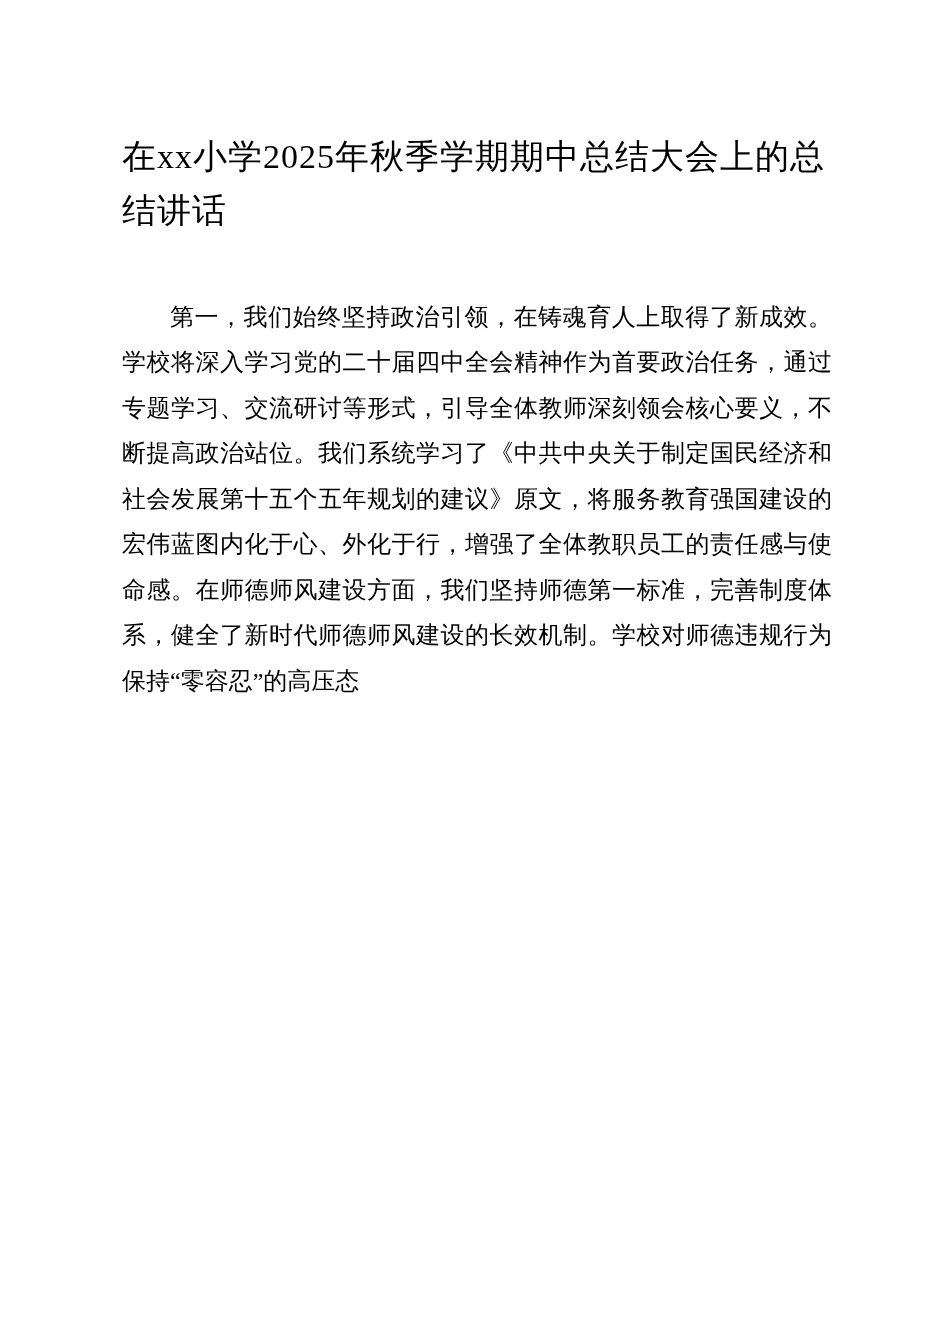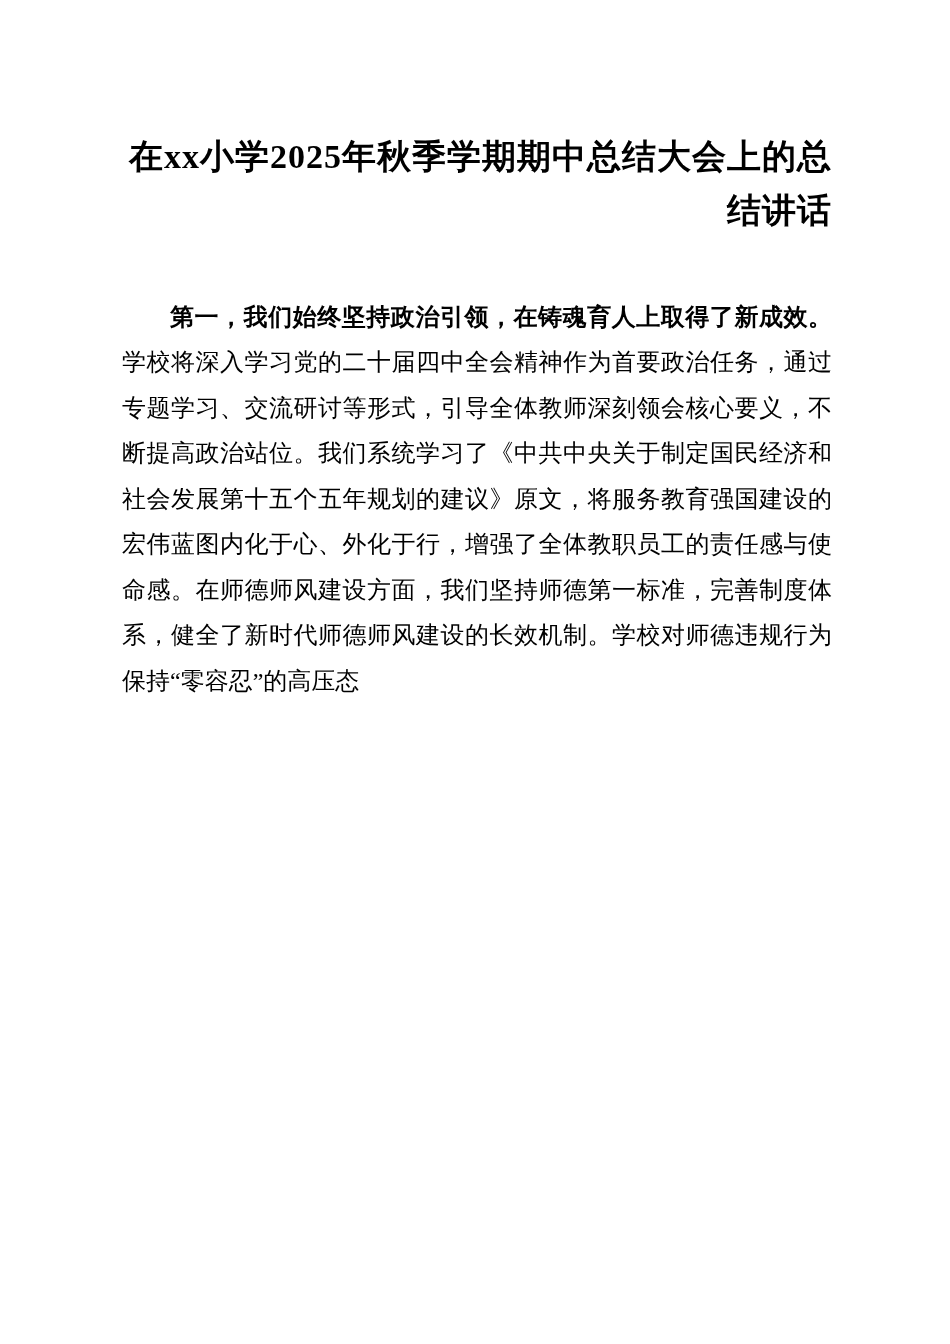--- a/index.html
+++ b/index.html
@@ -12,37 +12,37 @@
     position: relative;
     width: 950px;
     height: 1344px;
     margin: 0 auto;
     background: #ffffff;
     padding: 130px 118px 0 122px;
     overflow: hidden;
   }
   .doc-title {
     font-size: 34px;
-    font-weight: bold;
-    text-align: right;
+    font-weight: normal;
+    text-align: left;
     line-height: 1.6;
     letter-spacing: 1px;
     margin-bottom: 56px;
   }
   .doc-body p.para {
     font-size: 24px;
     line-height: 45.5px;
     text-align: justify;
     word-break: break-all;
   }
   .doc-body p.para.indent {
     text-indent: 2em;
   }
   .doc-body p.para strong {
-    font-weight: bold;
+    font-weight: normal;
   }
 </style>
 </head>
 <body>
 
 <div class="page">
   <h1 class="doc-title">在xx小学2025年秋季学期期中总结大会上的总结讲话</h1>
   <div class="doc-body" id="doc-body">
       <p class="para indent"><strong>第一，我们始终坚持政治引领，在铸魂育人上取得了新成效。</strong>学校将深入学习党的二十届四中全会精神作为首要政治任务，通过专题学习、交流研讨等形式，引导全体教师深刻领会核心要义，不断提高政治站位。我们系统学习了《中共中央关于制定国民经济和社会发展第十五个五年规划的建议》原文，将服务教育强国建设的宏伟蓝图内化于心、外化于行，增强了全体教职员工的责任感与使命感。在师德师风建设方面，我们坚持师德第一标准，完善制度体系，健全了新时代师德师风建设的长效机制。学校对师德违规行为保持“零容忍”的高压态</p>
     </div>

